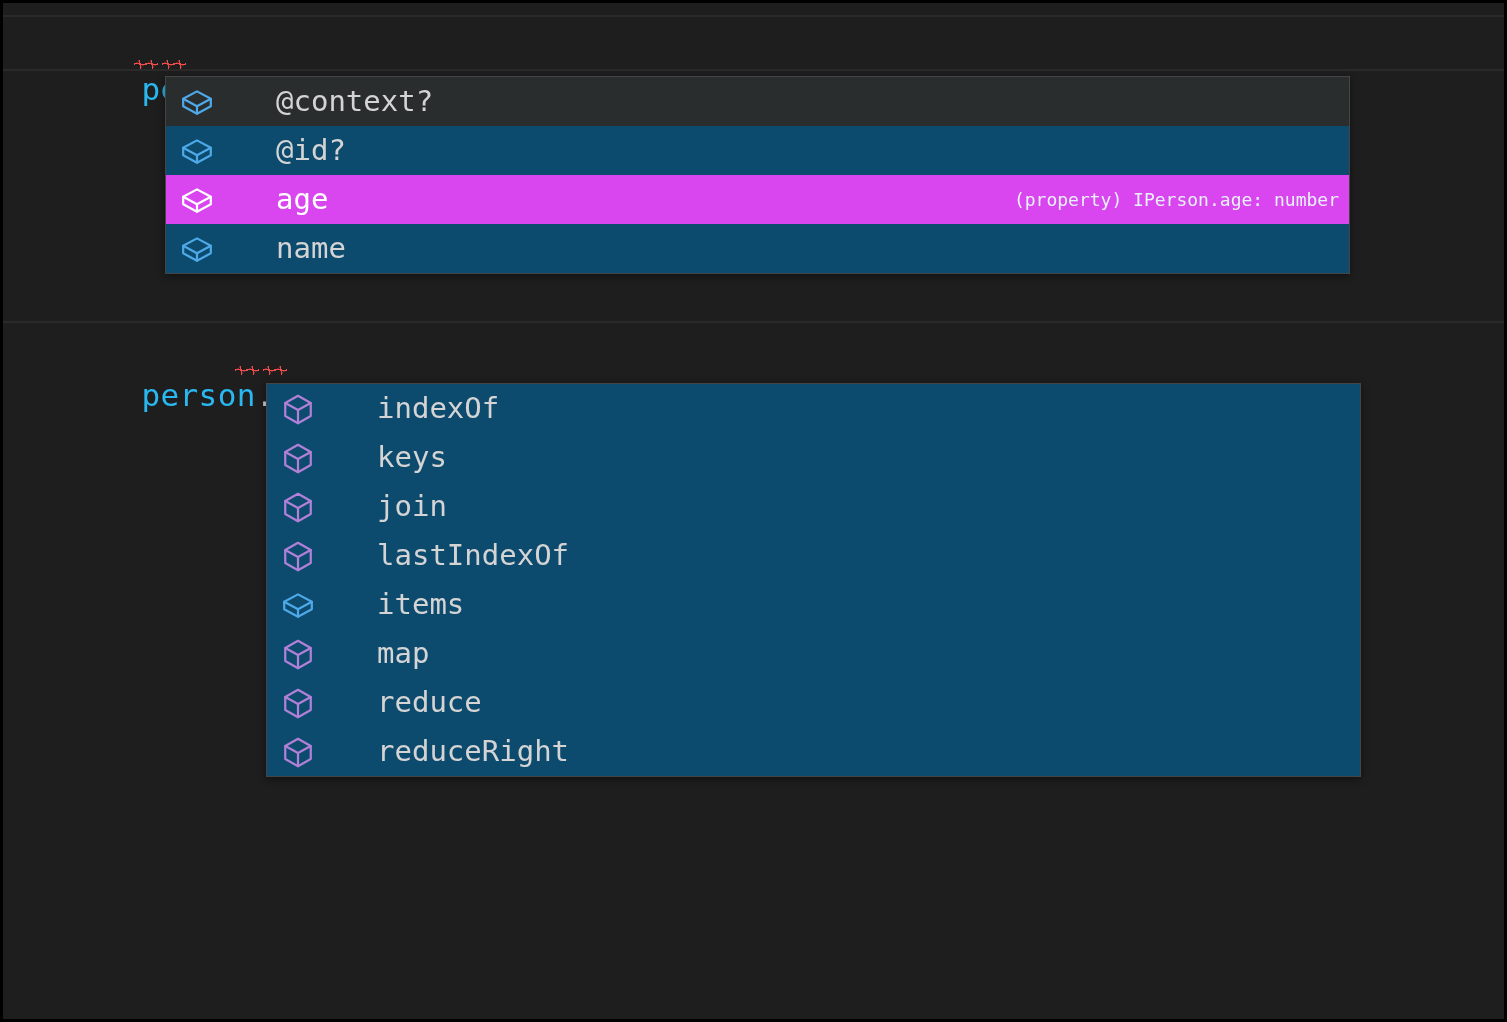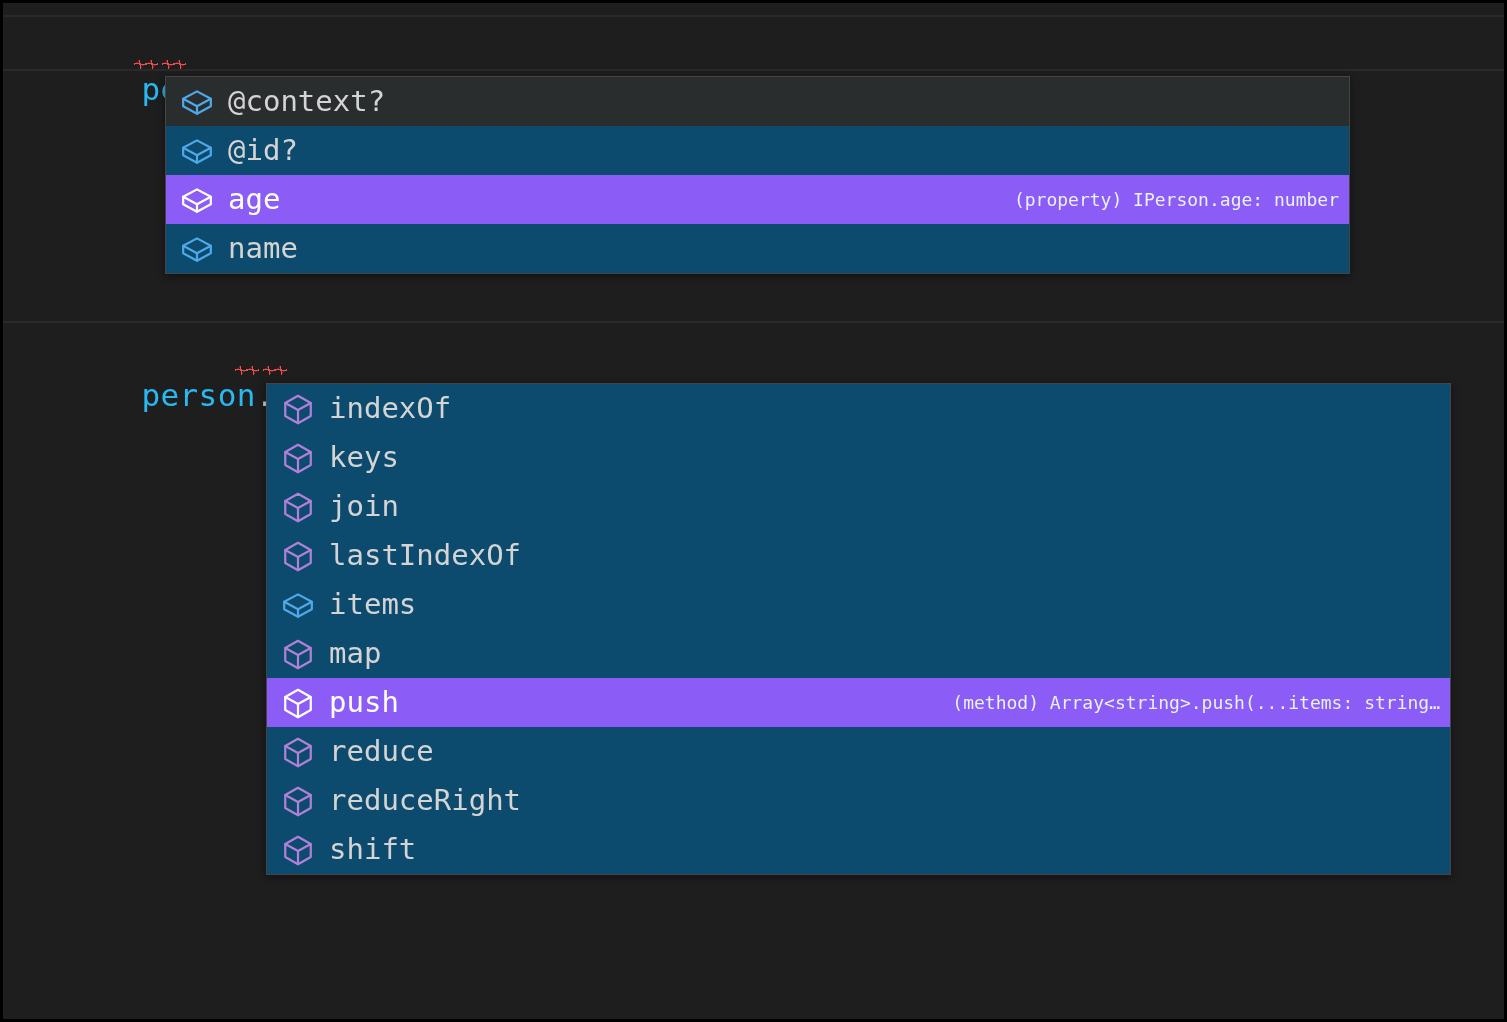--- a/index.html
+++ b/index.html
@@ -75,55 +75,56 @@
   .suggest-row {
     position: relative;
     display: flex;
     align-items: center;
     height: 49px;
     padding: 0 10px 0 14px;
     box-sizing: border-box;
     background: #0c4a6e;
   }
   .suggest-row.hover    { background: #2a2d2e; }
-  .suggest-row.selected { background: #8b5cf6; }
+  .suggest-row.selected { background: #d946ef; }
 
   .row-icon {
     flex: 0 0 auto;
     width: 34px;
     height: 34px;
     margin-right: 14px;
     display: block;
   }
   .row-label {
     flex: 0 0 auto;
     font-family: "DejaVu Sans Mono", "Liberation Mono", monospace;
     font-size: 29px;
     line-height: 29px;
     color: #d4d4d4;
     white-space: pre;
+    margin-left: 48px;
   }
   .suggest-row.selected .row-label { color: #ffffff; }
 
   .row-spacer { flex: 1 1 auto; }
 
   .row-detail {
     flex: 0 0 auto;
     font-family: "DejaVu Sans Mono", "Liberation Mono", monospace;
     font-size: 18px;
     line-height: 24px;
     color: #cfe3f0;
     white-space: pre;
     overflow: hidden;
   }
   .suggest-row.selected .row-detail { color: #e8f2fa; }
 
   
   #suggest-1 { left: 162px; top: 73px;  width: 1185px; }
-  #suggest-2 { left: 263px; top: 380px; width: 1185px; }
+  #suggest-2 { left: 263px; top: 380px; width: 1095px; }
 </style>
 </head>
 <body>
 
 <div class="screen">
 
   <div class="snippet" style="top:0px;height:330px;">
     <div class="snippet-top-rule" style="top:12px;"></div>
     <div class="snippet-top-rule" style="top:66px;"></div>
 
@@ -252,32 +253,20 @@
         <svg viewBox="0 0 32 32" class="row-icon">
           <g fill="none" stroke="#b180d7" stroke-width="2.1" stroke-linejoin="round" stroke-linecap="round">
             <path d="M16 3.6 L28 10.4 L28 22.6 L16 29.4 L4 22.6 L4 10.4 Z"></path>
             <path d="M4 10.4 L16 17.0 L28 10.4"></path>
             <path d="M16 17.0 L16 29.4"></path>
           </g>
         </svg>
         <span class="row-label">map</span>
         <span class="row-spacer"></span>
       </div>
-      <div class="suggest-row selected">
-        <svg viewBox="0 0 32 32" class="row-icon">
-          <g fill="none" stroke="#ffffff" stroke-width="2.1" stroke-linejoin="round" stroke-linecap="round">
-            <path d="M16 3.6 L28 10.4 L28 22.6 L16 29.4 L4 22.6 L4 10.4 Z"></path>
-            <path d="M4 10.4 L16 17.0 L28 10.4"></path>
-            <path d="M16 17.0 L16 29.4"></path>
-          </g>
-        </svg>
-        <span class="row-label">push</span>
-        <span class="row-spacer"></span>
-        <span class="row-detail">(method) Array&lt;string&gt;.push(...items: string…</span>
-      </div>
       <div class="suggest-row">
         <svg viewBox="0 0 32 32" class="row-icon">
           <g fill="none" stroke="#b180d7" stroke-width="2.1" stroke-linejoin="round" stroke-linecap="round">
             <path d="M16 3.6 L28 10.4 L28 22.6 L16 29.4 L4 22.6 L4 10.4 Z"></path>
             <path d="M4 10.4 L16 17.0 L28 10.4"></path>
             <path d="M16 17.0 L16 29.4"></path>
           </g>
         </svg>
         <span class="row-label">reduce</span>
         <span class="row-spacer"></span>
@@ -286,26 +275,15 @@
         <svg viewBox="0 0 32 32" class="row-icon">
           <g fill="none" stroke="#b180d7" stroke-width="2.1" stroke-linejoin="round" stroke-linecap="round">
             <path d="M16 3.6 L28 10.4 L28 22.6 L16 29.4 L4 22.6 L4 10.4 Z"></path>
             <path d="M4 10.4 L16 17.0 L28 10.4"></path>
             <path d="M16 17.0 L16 29.4"></path>
           </g>
         </svg>
         <span class="row-label">reduceRight</span>
         <span class="row-spacer"></span>
       </div>
-      <div class="suggest-row">
-        <svg viewBox="0 0 32 32" class="row-icon">
-          <g fill="none" stroke="#b180d7" stroke-width="2.1" stroke-linejoin="round" stroke-linecap="round">
-            <path d="M16 3.6 L28 10.4 L28 22.6 L16 29.4 L4 22.6 L4 10.4 Z"></path>
-            <path d="M4 10.4 L16 17.0 L28 10.4"></path>
-            <path d="M16 17.0 L16 29.4"></path>
-          </g>
-        </svg>
-        <span class="row-label">shift</span>
-        <span class="row-spacer"></span>
-      </div>
     </div>
 
 </div>
 
 </body></html>

